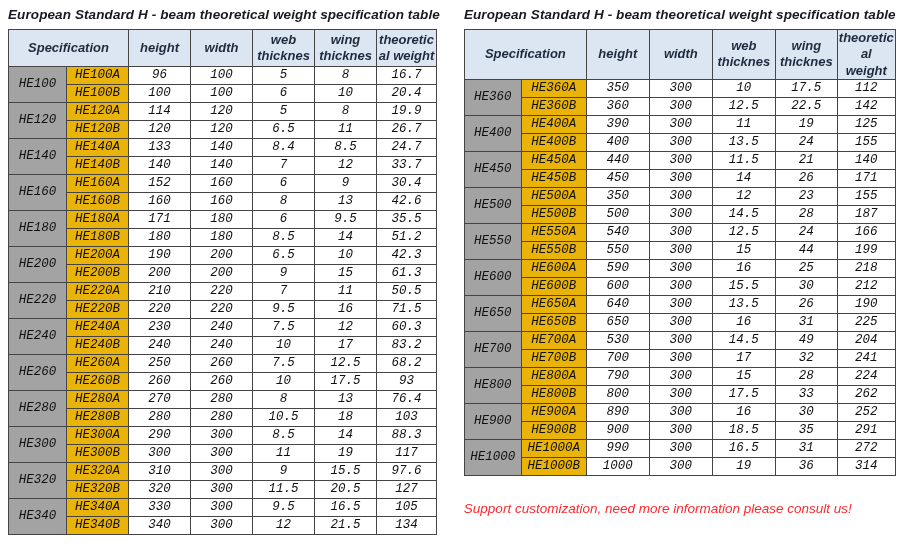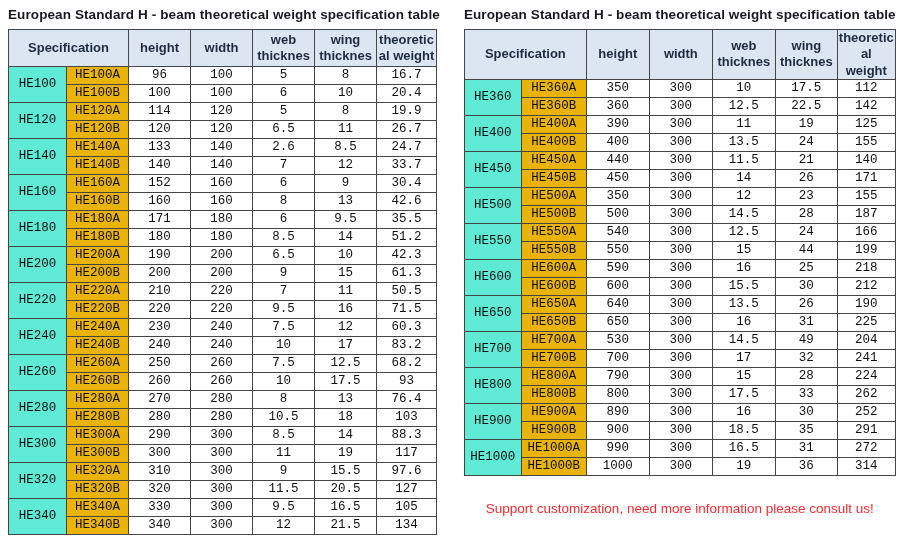--- a/index.html
+++ b/index.html
@@ -12,21 +12,21 @@
     height: 547px;
     font-family: "Liberation Sans", sans-serif;
     overflow: hidden;
   }
   .page {
     display: flex;
     align-items: flex-start;
     padding: 4px 8px 0 8px;
     gap: 24px;
   }
-  .tbl-wrap { flex: 0 0 auto; }
+  .tbl-wrap { flex: 0 0 auto; font-style: italic; }
   .tbl-title {
     font-weight: bold;
     font-size: 13.5px;
     color: #191922;
     text-align: center;
     margin: 3px 0 7px 0;
     white-space: nowrap;
     letter-spacing: 0.1px;
   }
   table {
@@ -49,26 +49,26 @@
     line-height: 1.25;
   }
   tbody td {
     height: 17px;
     line-height: 17px;
     font-family: "Liberation Mono", "DejaVu Sans Mono", monospace;
     font-size: 12.5px;
     color: #101010;
     white-space: nowrap;
   }
-  td.group-cell { background: #5eead4; margin-left: 36px; }
+  td.group-cell { background: #a3a3a3; margin-left: 36px; }
   td.sub-cell   { background: #eab308; }
   td.num-cell   { background: #ffffff; }
   .note {
     margin-top: 25px;
-    text-align: center;
+    text-align: left;
     font-size: 13.5px;
     color: #fb2a2e;
   }
 </style>
 </head>
 <body>
 
 <div class="page">
 
   <div class="tbl-wrap">
@@ -126,21 +126,21 @@
             <td class="num-cell">120</td>
             <td class="num-cell">6.5</td>
             <td class="num-cell">11</td>
             <td class="num-cell">26.7</td>
           </tr>
           <tr>
             <td class="group-cell" rowspan="2">HE140</td>
             <td class="sub-cell">HE140A</td>
             <td class="num-cell">133</td>
             <td class="num-cell">140</td>
-            <td class="num-cell">2.6</td>
+            <td class="num-cell">8.4</td>
             <td class="num-cell">8.5</td>
             <td class="num-cell">24.7</td>
           </tr>
           <tr>
             <td class="sub-cell">HE140B</td>
             <td class="num-cell">140</td>
             <td class="num-cell">140</td>
             <td class="num-cell">7</td>
             <td class="num-cell">12</td>
             <td class="num-cell">33.7</td>

